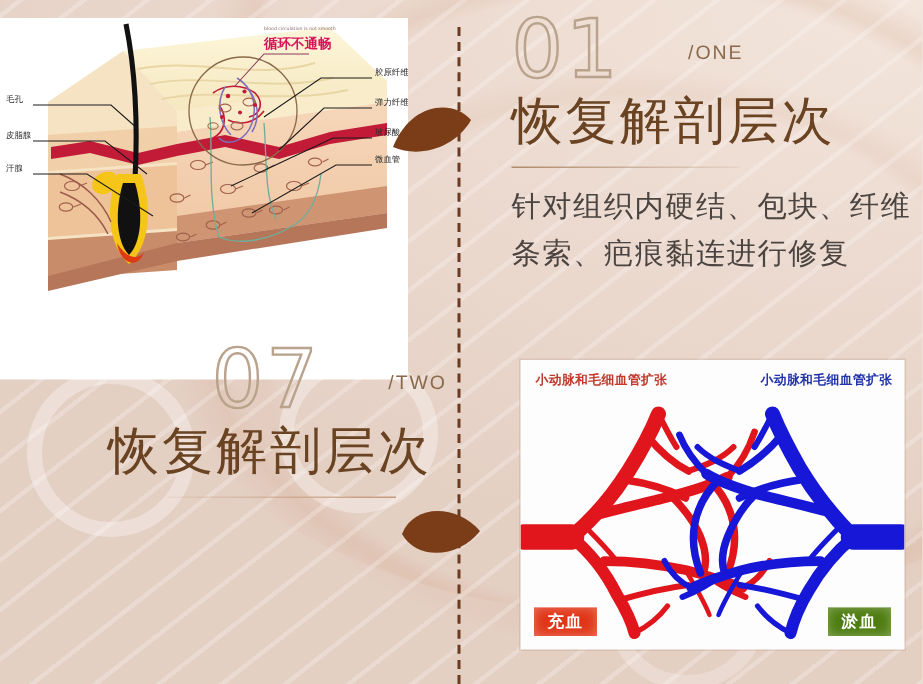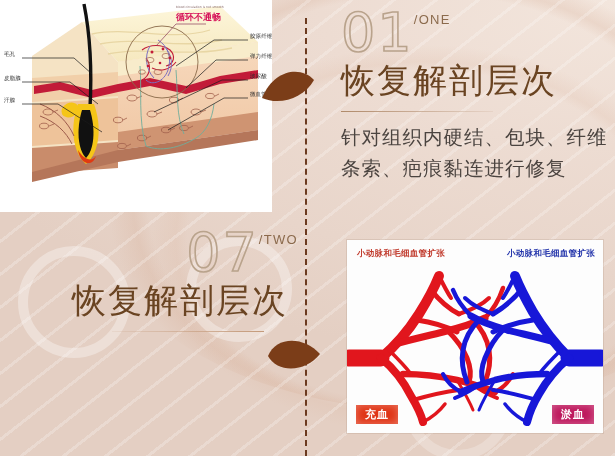--- a/index.html
+++ b/index.html
@@ -22,27 +22,27 @@
     background:radial-gradient(ellipse at 50% 55%, rgba(255,255,255,0) 56%, rgba(214,174,151,.26) 59%, rgba(255,255,255,0) 64%);}
   .wave.w3{right:-90px;top:40px;width:560px;height:400px;
     background:radial-gradient(ellipse at 50% 50%, rgba(255,255,255,0) 60%, rgba(222,187,166,.22) 63%, rgba(255,255,255,0) 69%);}
   
   .watermark{position:absolute;inset:0;pointer-events:none;opacity:.5;
     background-image:
       repeating-linear-gradient(-38deg, rgba(255,255,255,.45) 0 3px, rgba(255,255,255,0) 3px 26px);
     mix-blend-mode:screen;}
   .wmring{position:absolute;border:10px solid rgba(255,255,255,.34);border-radius:50%;pointer-events:none;}
   
-  #skin-card{position:absolute;left:0;top:0;width:272px;height:212px;background:#ffffff;overflow:hidden;}
+  #skin-card{position:absolute;left:0;top:12px;width:272px;height:241px;background:#ffffff;overflow:hidden;}
   #skin-svg{position:absolute;left:0;top:0;}
   
   #divider{position:absolute;left:305px;top:18px;width:0;height:438px;
     border-left:2px dashed #6b3a1f;}
   
-  .num-wrap{display:flex;align-items:flex-start;}
+  .num-wrap{display:flex;align-items:center;gap:45px;}
   .bignum{font-size:54px;line-height:.92;letter-spacing:2px;font-weight:400;
     color:transparent;-webkit-text-stroke:1.6px #b9a38c;
     font-family:"DejaVu Sans","Liberation Sans",sans-serif;}
   .enword{font-size:13px;letter-spacing:1.3px;color:#8b6a4c;margin-top:4px;
     font-family:"Liberation Sans",sans-serif;}
   .sec-title{font-size:34px;color:#6a4422;font-weight:400;letter-spacing:2px;
     font-family:"DejaVu Sans","Liberation Sans",sans-serif;}
   .rule{height:1px;background:linear-gradient(90deg,#b08a6a,rgba(176,138,106,.12));margin:7px 0 0 0;}
   .body-text{font-size:19.5px;line-height:1.62;color:#4b4440;letter-spacing:1px;
     font-family:"DejaVu Sans","Liberation Sans",sans-serif;}
@@ -58,21 +58,21 @@
   #vessel-card{position:absolute;left:347px;top:240px;width:256px;height:193px;
     background:#fdfdfd;box-shadow:0 0 0 1px rgba(150,120,100,.18);overflow:hidden;}
   .ves-label{position:absolute;top:8px;font-size:8.5px;font-weight:700;letter-spacing:.3px;
     font-family:"DejaVu Sans","Liberation Sans",sans-serif;}
   .ves-label.left{left:10px;color:#c0392b;text-align:center;}
   .ves-label.right{right:8px;color:#2233aa;}
   .ves-badge{position:absolute;bottom:9px;font-size:11px;font-weight:700;color:#fff;
     padding:2px 9px;letter-spacing:1px;
     font-family:Liberation Mono, monospace;}
   .ves-badge.red{left:9px;background:#e03516;box-shadow:inset 0 0 8px rgba(255,255,255,.35);}
-  .ves-badge.blue{right:9px;background:#be185d;box-shadow:inset 0 0 8px rgba(255,255,255,.35);}
+  .ves-badge.blue{right:9px;background:#4d7c0f;box-shadow:inset 0 0 8px rgba(255,255,255,.35);}
   
   .sk-lbl{font-size:5.6px;fill:#2a2a2a;font-family:"DejaVu Sans","Liberation Sans",sans-serif;}
   .sk-red{font-size:9px;fill:#d6145a;font-weight:700;font-family:"DejaVu Sans","Liberation Sans",sans-serif;}
   .sk-tiny{font-size:3.1px;fill:#8a6b6b;font-family:"DejaVu Sans","Liberation Sans",sans-serif;}
 </style>
 </head>
 <body>
 
 <div id="poster">
 

